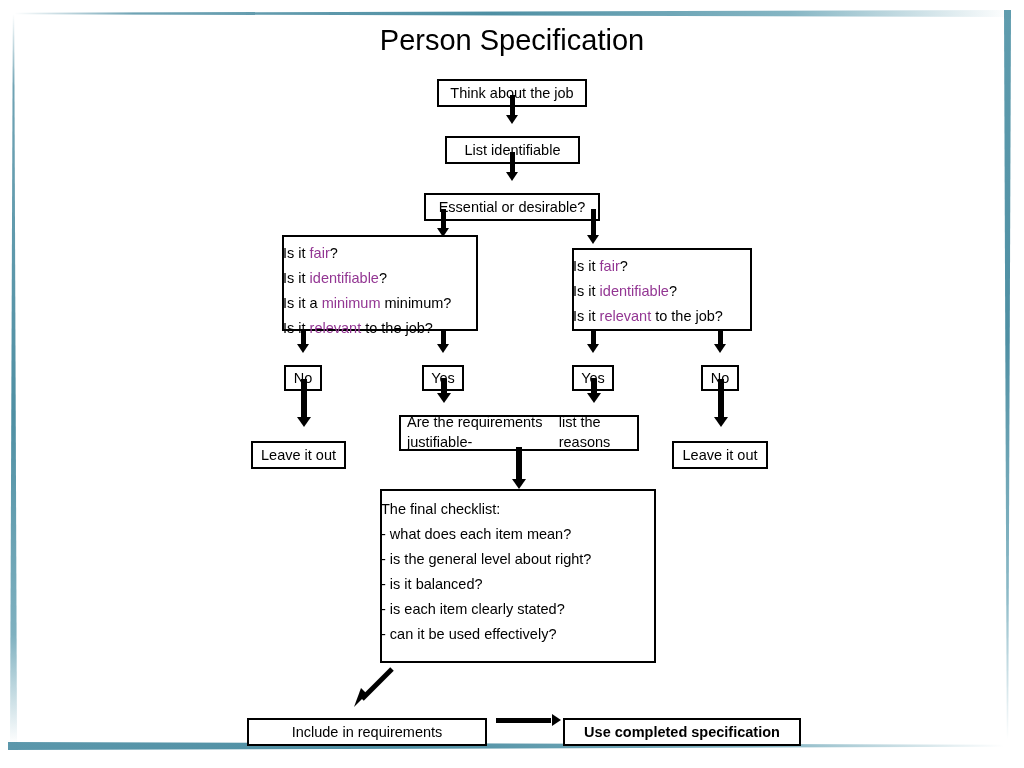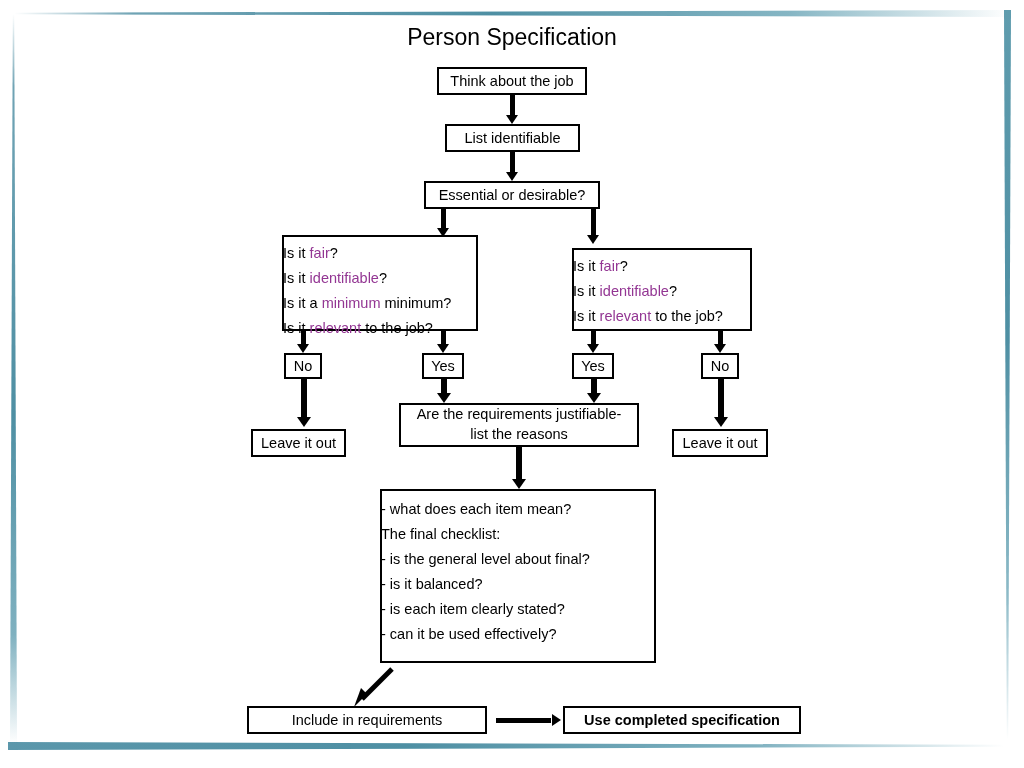--- a/index.html
+++ b/index.html
@@ -57,39 +57,40 @@
        rgba(255,255,255,0) 100%);
     clip-path: polygon(0% 0%, 100% 0%, 60% 100%, 40% 100%);
   }
 
   
   #title {
     position: absolute;
     left: 0; top: 24px;
     width: 1024px;
     text-align: center;
-    font-size: 23px;
+    font-size: 29px;
     color: #000000;
     letter-spacing: 0px;
   }
 
   
   .box {
     position: absolute;
     box-sizing: border-box;
     border: 2px solid #000000;
     background: #ffffff;
     color: #000000;
     font-size: 14.5px;
     line-height: 1.0;
     display: flex;
     align-items: center;
     justify-content: center;
     text-align: left;
     padding: 0 6px;
+    margin-top: 12px;
   }
   .box.two-line { line-height: 1.35; }
 
   
   .qbox {
     position: absolute;
     box-sizing: border-box;
     border: 2px solid #000000;
     background: #ffffff;
     color: #000000;
@@ -284,34 +285,34 @@
       <div class="head" style="border-left-width:7px; border-right-width:7px; border-top-width:10px; margin-left:-7px;"></div>
   </div>
 
   <div class="box" style="left:251px; top:429px; width:95px; height:28px;">
     <span>Leave it out</span>
   </div>
   <div class="box" style="left:672px; top:429px; width:96px; height:28px;">
     <span>Leave it out</span>
   </div>
 
-  <div class="box two-line" style="left:399px; top:403px; width:240px; height:44px; flex-direction:column; justify-content:center;">
+  <div class="box two-line" style="left:399px; top:403px; width:240px; height:36px; flex-direction:row; justify-content:center;">
     <span>Are the requirements justifiable-</span>
     <span>list the reasons</span>
   </div>
 
   <div class="arrow-v" style="left:511px; top:447px; width:16px; height:42px;">
     <div class="shaft" style="height:33px; width:6px; margin-left:-3px;"></div>
       <div class="head" style="border-left-width:7px; border-right-width:7px; border-top-width:10px; margin-left:-7px;"></div>
   </div>
 
   <div id="checklist" style="left:380px; top:489px; width:276px; height:174px;">
+    <div class="cl-line">The final checklist:</div>
     <div class="cl-line cl-item">- what does each item mean?</div>
-    <div class="cl-line">The final checklist:</div>
-    <div class="cl-line cl-item">- is the general level about final?</div>
+    <div class="cl-line cl-item">- is the general level about right?</div>
     <div class="cl-line cl-item">- is it balanced?</div>
     <div class="cl-line cl-item">- is each item clearly stated?</div>
     <div class="cl-line cl-item">- can it be used effectively?</div>
   </div>
 
   <svg class="diag" style="left:340px; top:663px; width:60px; height:48px;" viewBox="0 0 60 48">
     <line x1="52" y1="6" x2="22" y2="36" stroke="#000000" stroke-width="5"></line>
     <polygon points="14,44 27,31 21,25" fill="#000000"></polygon>
   </svg>
 

